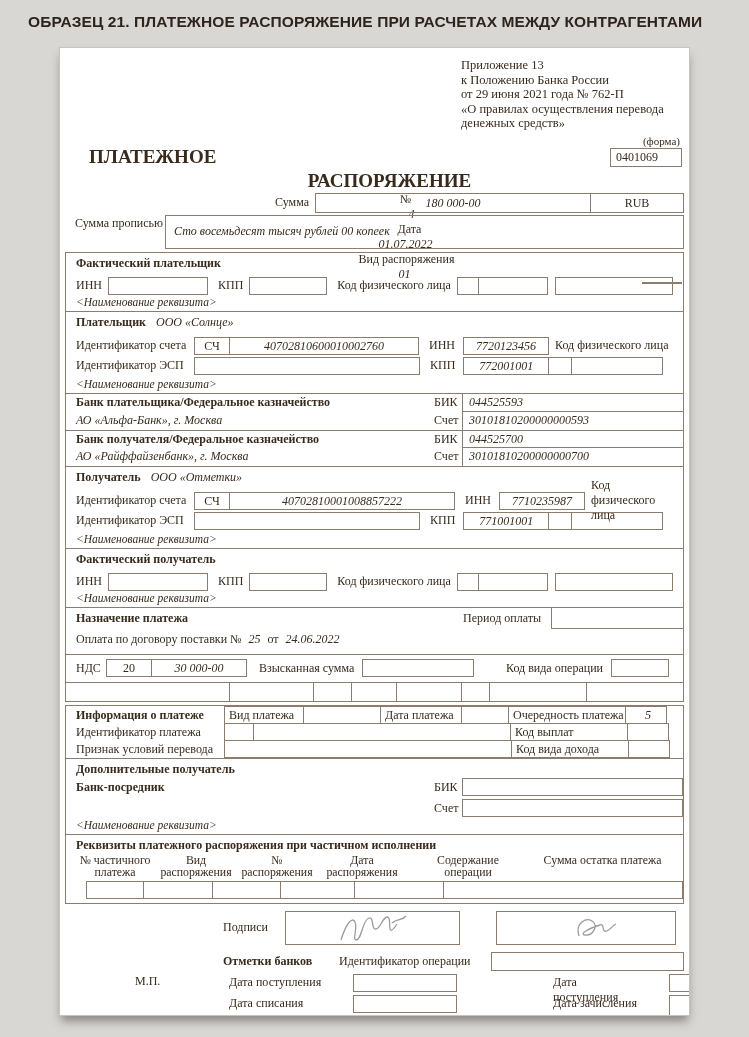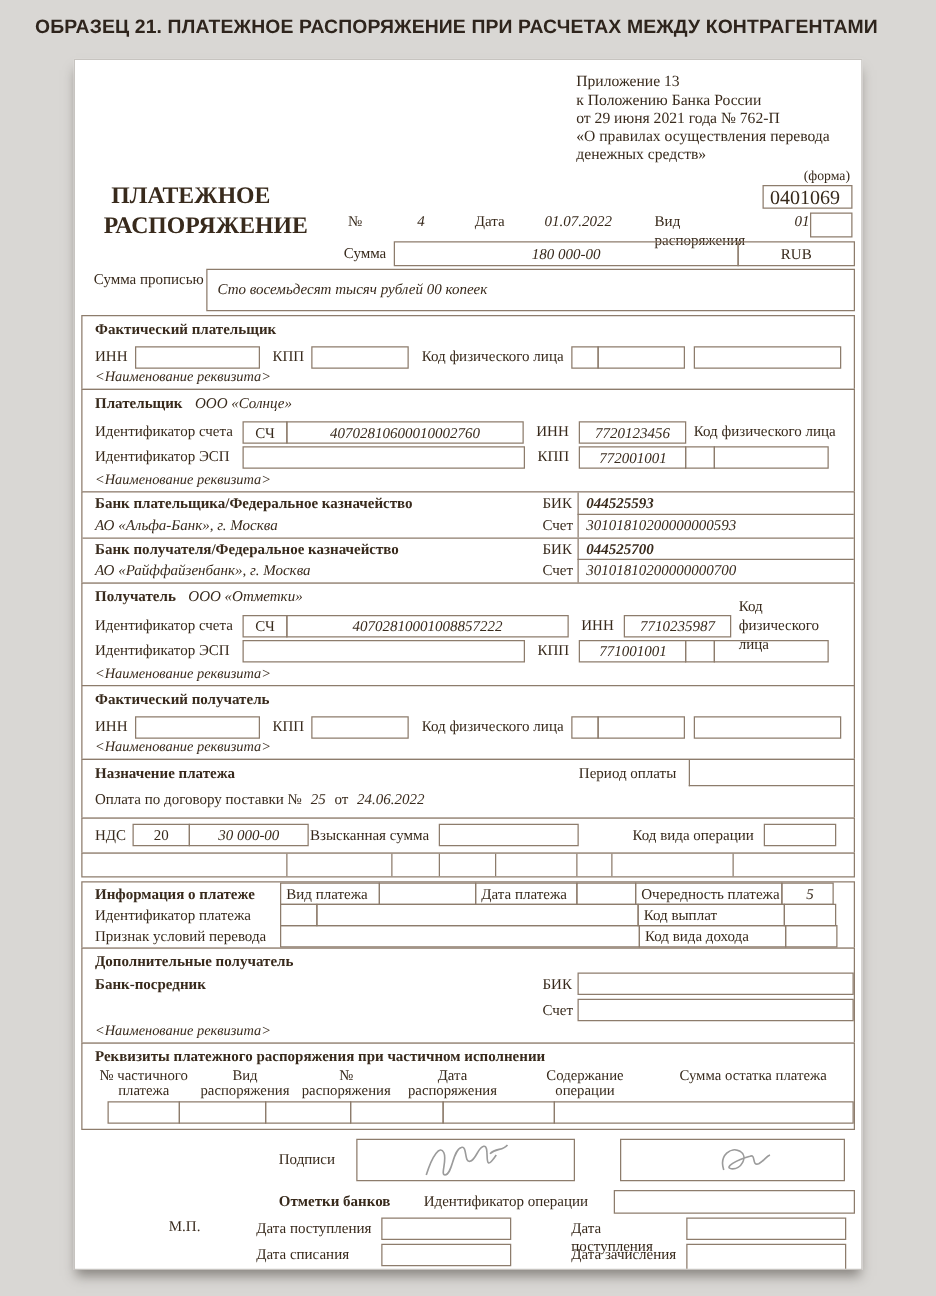--- a/index.html
+++ b/index.html
@@ -27,22 +27,22 @@
   }
   .bold{font-weight:bold;}
   .val{font-style:italic;}
   .c{text-align:center;}
   .bx{border:1px solid var(--line);display:inline-block;height:18px;}
   
   .annex{margin:2px 4px 0 396px;line-height:14.5px;font-size:12.5px;}
   .form-note{text-align:right;margin:4px 4px 0 0;font-size:11px;height:13px;}
   
   .trow1{display:flex;align-items:center;margin:0 2px 0 24px;height:19px;}
-  .trow1 .code-box{margin-left:auto;width:72px;height:19px;border:1px solid var(--line);padding:1px 0 0 5px;font-size:16px;}
-  .trow2{display:flex;align-items:flex-start;margin:3px 2px 0 18px;height:20px;}
+  .trow1 .code-box{margin-left:auto;width:72px;height:19px;border:1px solid var(--line);padding:1px 0 0 5px;font-size:12px;}
+  .trow2{display:flex;align-items:center;margin:3px 2px 0 32px;height:20px;flex-direction:column;}
   .trow2 .empty-box{margin-left:auto;width:40px;height:20px;border:1px solid var(--line);}
   .ttl{font-size:19px;}
   
   .sumrow{display:flex;align-items:center;margin-top:3px;height:20px;}
   .sumrow .sp{width:210px;}
   .sumrow .amt{flex:1;border:1px solid var(--line);height:20px;padding-top:2px;}
   .sumrow .cur{width:94px;border:1px solid var(--line);margin-left:-1px;height:20px;padding-top:2px;}
   .wordsrow{display:flex;margin-top:2px;height:34px;}
   .wordsrow .wl{width:100px;padding:2px 0 0 10px;line-height:13px;}
   .wordsrow .wb{flex:1;border:1px solid var(--line);padding:8px 0 0 8px;}
@@ -59,21 +59,21 @@
   .pid-head{display:flex;padding:3px 10px 7px 10px;}
   .pid-row{display:flex;align-items:center;margin:0 10px 2px 10px;height:18px;}
   .w118{width:118px;flex:none;}
   .cell{border:1px solid var(--line);height:18px;padding-top:1px;flex:none;}
   .cell+.cell{margin-left:-1px;}
   
   .brow{display:flex;align-items:stretch;height:18px;}
   .bname{width:348px;flex:none;padding:1px 0 0 10px;}
   .blab{width:48px;flex:none;padding:1px 0 0 20px;}
   .bval{flex:1;border-left:1px solid var(--line);padding:1px 0 0 6px;font-style:italic;}
-  .bb{border-bottom:1px solid var(--line);font-weight:bold;}
+  .bb{border-bottom:1px solid var(--line);}
   .bt{border-top:1px solid var(--line);}
   
   .purp-row1{display:flex;align-items:flex-start;height:21px;}
   .purp-row1 .pheading{padding:3px 0 0 10px;}
   .purp-row1 .plab{margin-left:auto;padding:3px 10px 0 0;}
   .purp-row1 .pbox{width:132px;height:21px;border-left:1px solid var(--line);border-bottom:1px solid var(--line);flex:none;}
   .purp-text{padding:3px 10px 7px 10px;}
   
   .vatrow{display:flex;align-items:center;padding:4px 0 4px 10px;height:27px;}
   
@@ -97,21 +97,21 @@
   .pcells span{border:1px solid var(--line);height:18px;flex:none;}
   .pcells span+span{margin-left:-1px;}
   
   .sigrow{display:flex;align-items:flex-start;margin-top:7px;padding-left:158px;height:36px;}
   .sigrow .slab{width:62px;padding-top:9px;}
   .sigbox{width:175px;height:34px;border:1px solid var(--line);}
   .sigbox.s2{width:180px;margin-left:36px;}
   
   .otmrow{display:flex;align-items:center;margin-top:5px;padding-left:158px;height:20px;}
   .otmrow .obx{flex:1;border:1px solid var(--line);height:19px;margin-right:0;}
-  .mrow{display:flex;align-items:flex-start;padding-left:70px;margin-top:2px;height:19px;}
+  .mrow{display:flex;align-items:flex-start;padding-left:70px;margin-top:2px;height:19px;gap:24px;}
   .mrow .mp{width:70px;flex:none;}
   .mrow .mlab{flex:none;padding-top:1px;}
   .mrow .mbox{border:1px solid var(--line);height:18px;flex:none;}
 </style>
 </head>
 <body>
 
 <div class="sample-title">ОБРАЗЕЦ 21. ПЛАТЕЖНОЕ РАСПОРЯЖЕНИЕ ПРИ РАСЧЕТАХ МЕЖДУ КОНТРАГЕНТАМИ</div>
 
 <div class="paper">
@@ -264,21 +264,21 @@
       <span style="margin-left:4px">от</span>
       <span class="val" style="margin-left:4px">24.06.2022</span>
     </div>
   </div>
 
   <div class="sec">
     <div class="vatrow">
       <span style="width:30px">НДС</span>
       <span class="cell c" style="width:46px">20</span>
       <span class="cell c val" style="width:96px">30 000-00</span>
-      <span style="margin-left:1px">Взысканная сумма</span>
+      <span style="margin-left:12px">Взысканная сумма</span>
       <span class="cell" style="width:112px;margin-left:8px"></span>
       <span style="margin-left:auto">Код вида операции</span>
       <span class="cell" style="width:58px;margin-left:8px"></span>
       <span style="width:14px;flex:none"></span>
     </div>
   </div>
 
   <div class="sec">
     <div class="cellsrow">
       <span class="cc" style="width:163px"></span>

